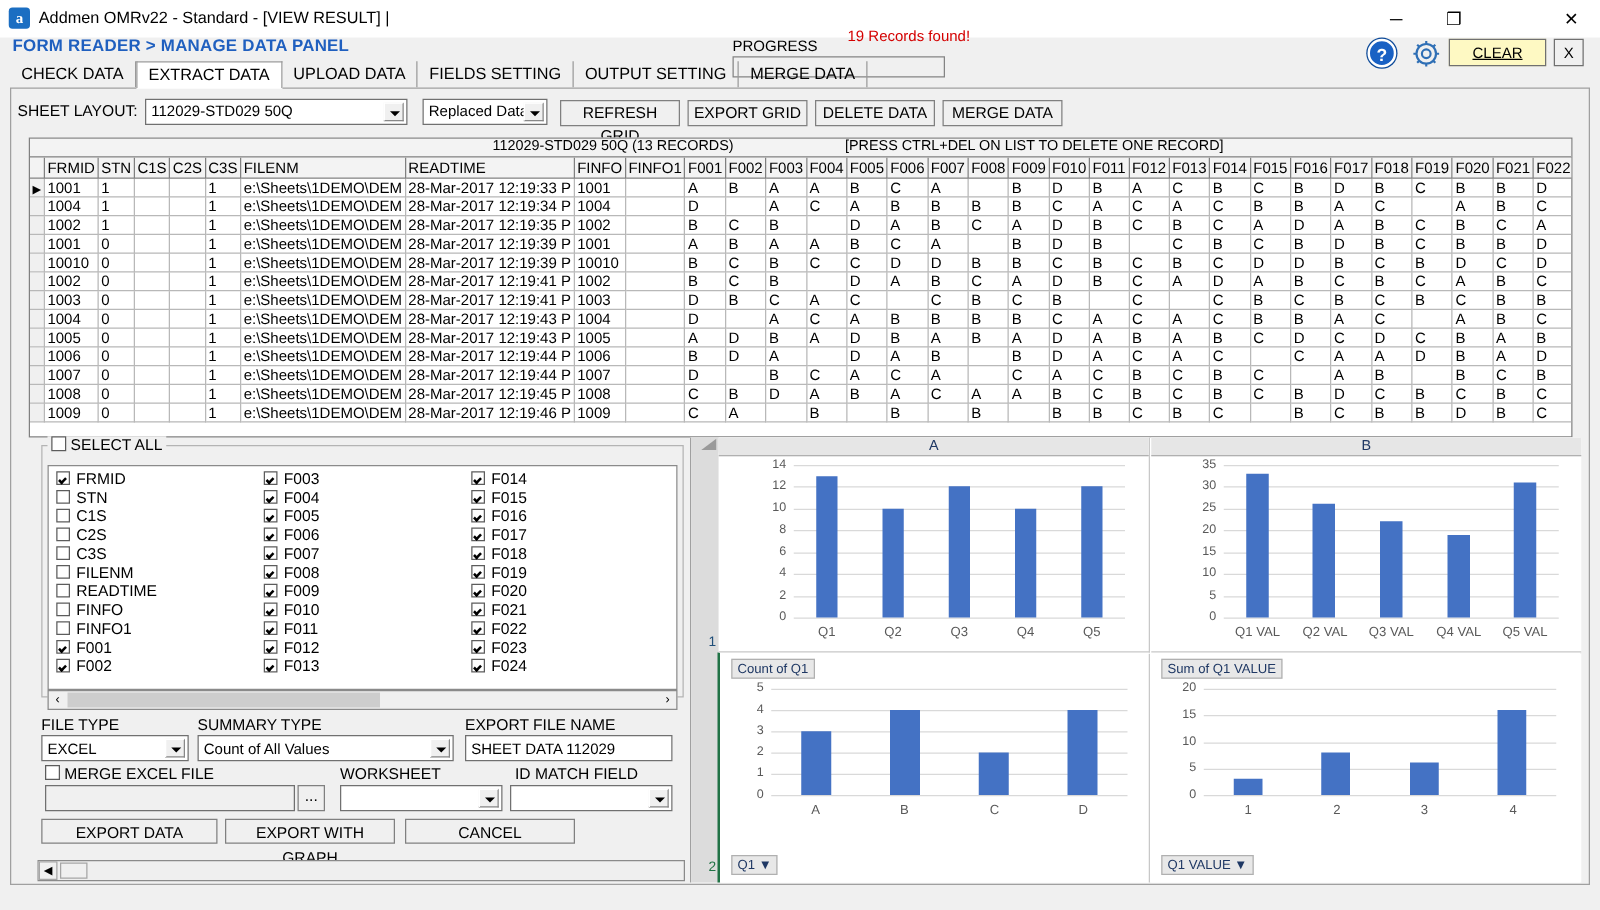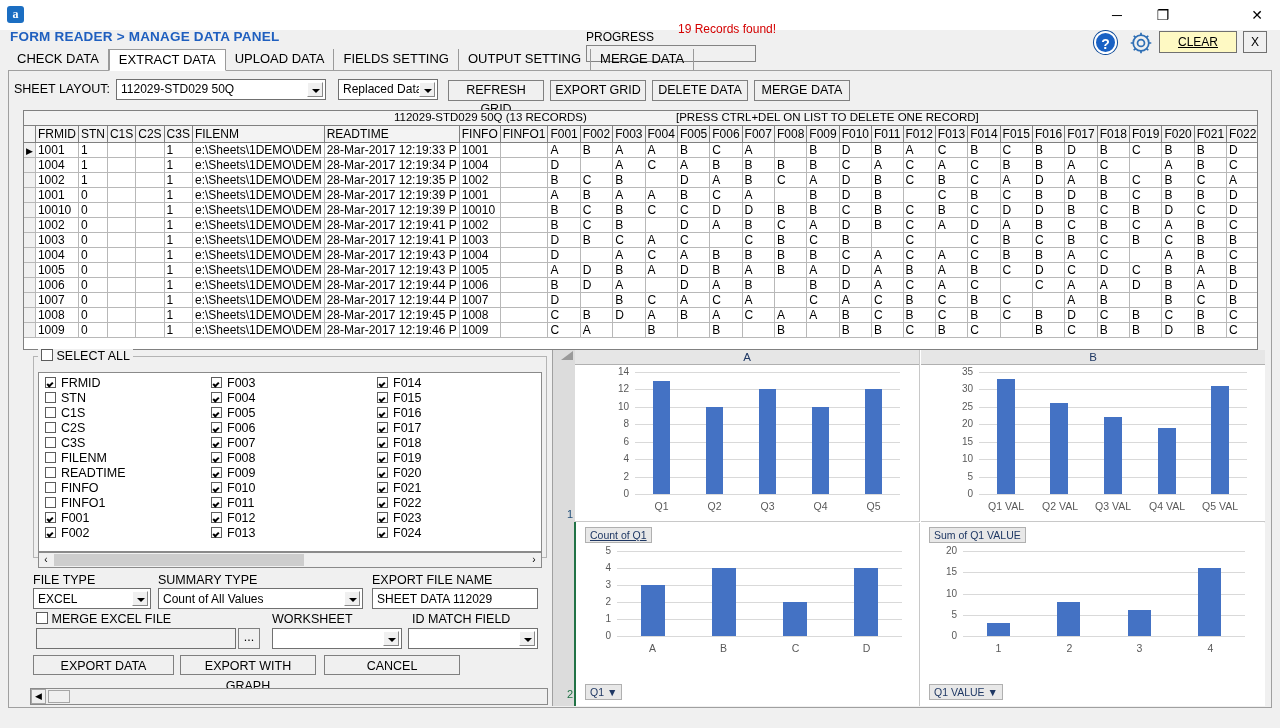--- a/index.html
+++ b/index.html
@@ -124,20 +124,21 @@
 
   .botscroll { position:absolute; left:30px; top:688px; width:518px; height:17px; background:#efefef; border:1px solid #8a8a8a;}
   .botscroll .lft { position:absolute; left:0; top:0; width:15px; height:15px; background:#f0f0f0; border:1px solid #a6a6a6; text-align:center; line-height:13px; font-size:9px;}
   .botscroll .thumb { position:absolute; left:17px; top:1px; width:22px; height:13px; background:#f0f0f0; border:1px solid #a6a6a6;}
 </style>
 </head>
 <body>
 
 <div class="titlebar">
   <div class="title-icon">a</div>
+  <div class="title-text">Addmen OMRv22 - Standard - [VIEW RESULT]   |</div>
   <div class="win-btn win-min">─</div>
   <div class="win-btn win-max">❐</div>
   <div class="win-btn win-close close2">✕</div>
 </div>
 
 <div class="hdr-path">FORM READER &gt; MANAGE DATA PANEL</div>
 <div class="progress-label">PROGRESS</div>
 <div class="progress-bar"></div>
 <div class="records-found">19 Records found!</div>
 
@@ -832,21 +833,21 @@
       <div class="catlbl" style="left: 112px; width: 54px; top: 150px; font-size: 10.5px;">Q2 VAL</div>
       <div class="bar" style="left: 183px; width: 18px; top: 67px; height: 77px; background: rgb(68, 114, 196);"></div>
       <div class="catlbl" style="left: 165px; width: 54px; top: 150px; font-size: 10.5px;">Q3 VAL</div>
       <div class="bar" style="left: 237px; width: 18px; top: 78px; height: 66px; background: rgb(68, 114, 196);"></div>
       <div class="catlbl" style="left: 219px; width: 54px; top: 150px; font-size: 10.5px;">Q4 VAL</div>
       <div class="bar" style="left: 290px; width: 18px; top: 36px; height: 108px; background: rgb(68, 114, 196);"></div>
       <div class="catlbl" style="left: 272px; width: 54px; top: 150px; font-size: 10.5px;">Q5 VAL</div>
     </div>
 
   <div class="chart-box" id="chart2" style="left:24px;top:173px;width:343px;height:183px;border-right:1px solid #c8c8c8;">
-    <div class="pvt-field" style="left:8px;top:4px;text-decoration:underline;">Count of Q1</div>
+    <div class="pvt-field" style="left:8px;top:4px;">Count of Q1</div>
     <div class="pvt-btn" style="left:8px;bottom:6px;">Q1 ▼</div>
   <div class="gl" style="left: 40px; top: 113px; width: 285px;"></div>
       <div class="axislbl" style="left: 2px; top: 107px; width: 32px; font-size: 10px;">0</div>
       <div class="gl" style="left: 40px; top: 96px; width: 285px;"></div>
       <div class="axislbl" style="left: 2px; top: 90px; width: 32px; font-size: 10px;">1</div>
       <div class="gl" style="left: 40px; top: 79px; width: 285px;"></div>
       <div class="axislbl" style="left: 2px; top: 73px; width: 32px; font-size: 10px;">2</div>
       <div class="gl" style="left: 40px; top: 62px; width: 285px;"></div>
       <div class="axislbl" style="left: 2px; top: 56px; width: 32px; font-size: 10px;">3</div>
       <div class="gl" style="left: 40px; top: 45px; width: 285px;"></div>

